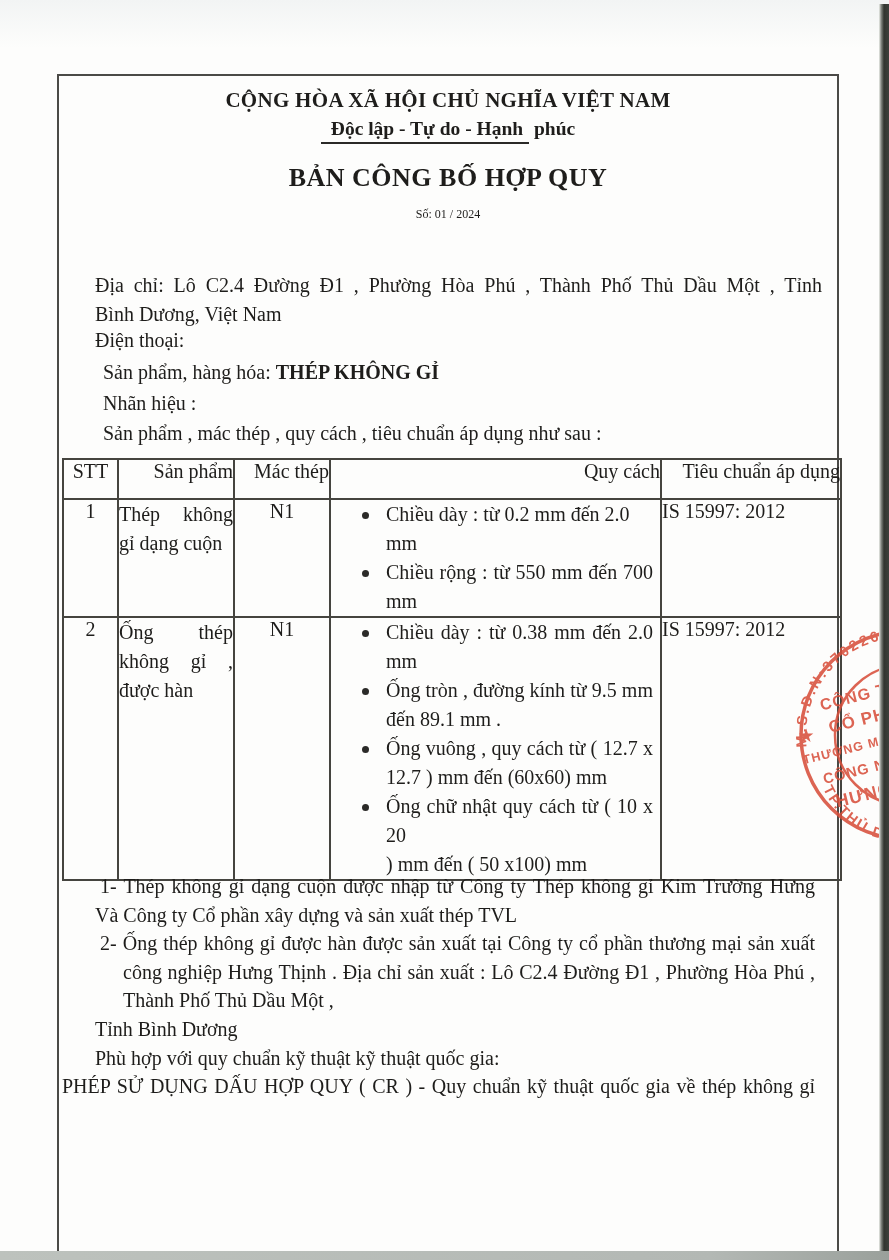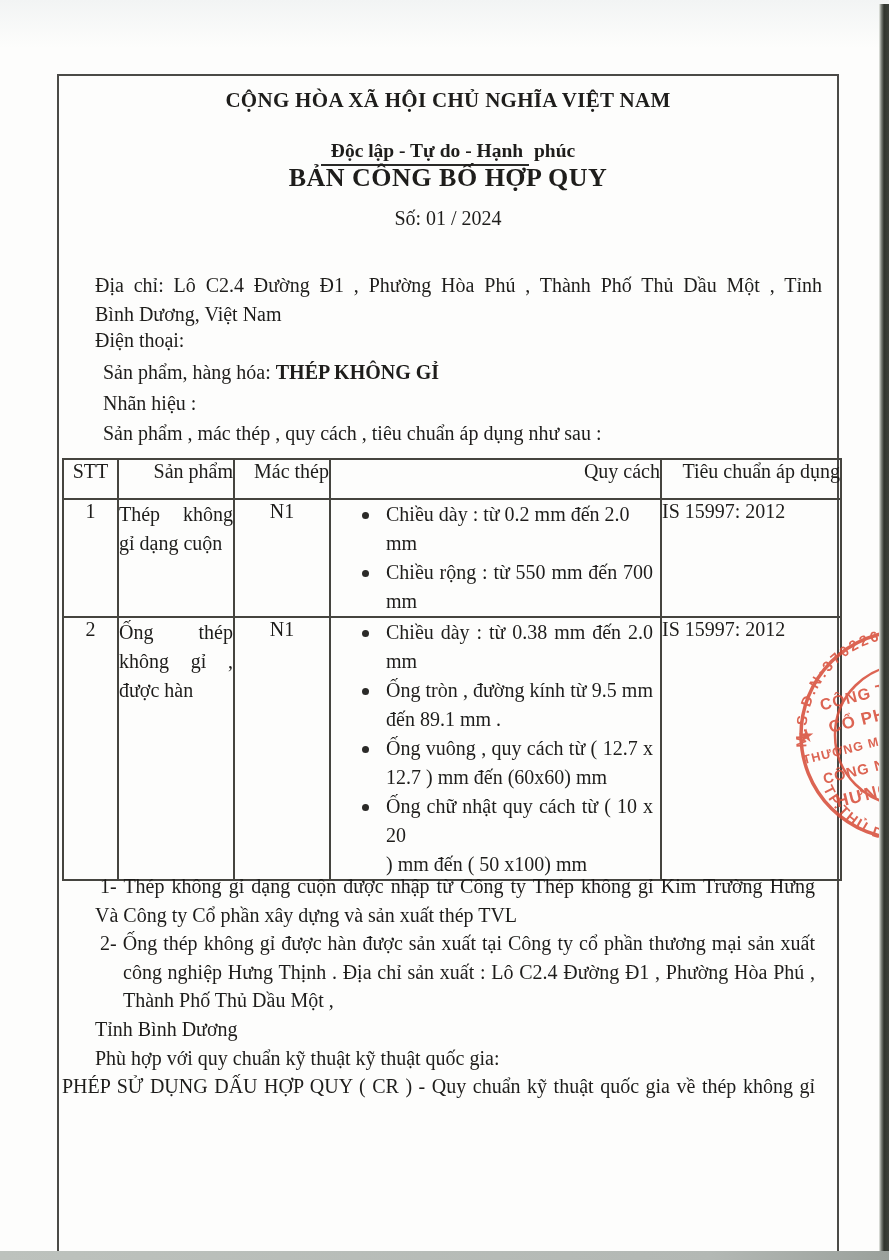--- a/index.html
+++ b/index.html
@@ -12,24 +12,24 @@
     color:#1e1d1b;
     font-size:20px;
   }
   .frame {
     position:absolute; left:57px; top:74px; width:782px; height:1260px;
     border:2px solid #4b4a47; box-sizing:border-box;
   }
   .abs { position:absolute; }
   .centerline { left:0; right:0; text-align:center; }
   .natl1 { top:12px; font-size:21px; font-weight:bold; letter-spacing:.3px; }
-  .natl2 { top:42px; font-size:19.5px; font-weight:bold;margin-top:22px; }
+  .natl2 { top:42px; font-size:19.5px; font-weight:bold; }
   .motto-main { border-bottom:2px solid #2a2927; padding:0 6px 3px 10px; }
   .doc-title { top:87px; font-size:26px; font-weight:bold; letter-spacing:.5px; }
-  .doc-number { top:131px; font-size:20px; }
+  .doc-number { top:131px; font-size:12px; }
   .p-ten { top:167px; left:36px; }
   .p-diachi { top:195px; left:36px; width:727px; }
   .p-diachi .ln { line-height:29px; }
   .p-dienthoai { top:253px; left:36px; }
   .p-sanpham { top:285px; left:44px; }
   .p-nhanhieu { top:316px; left:44px; }
   .p-intro { top:346px; left:44px; }
   .bold { font-weight:bold; }
   .stretch { text-align:justify; text-align-last:justify; }
 

